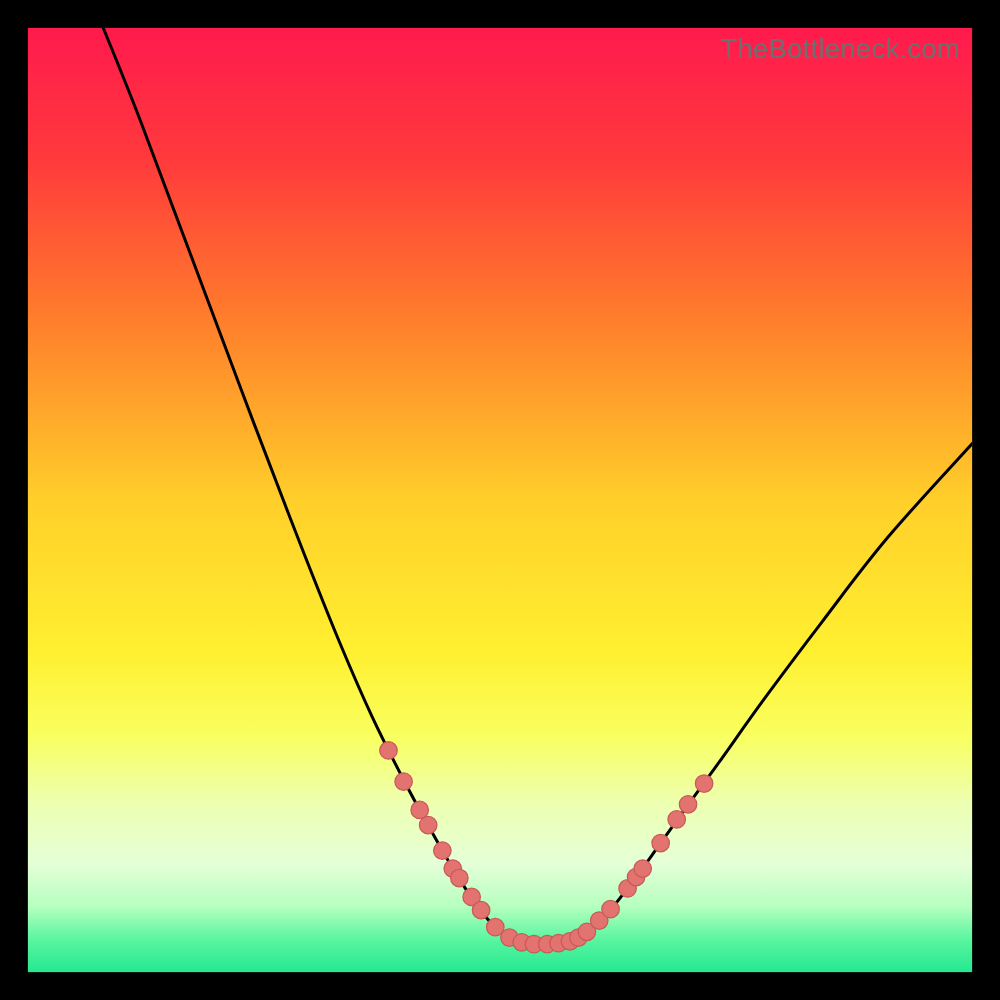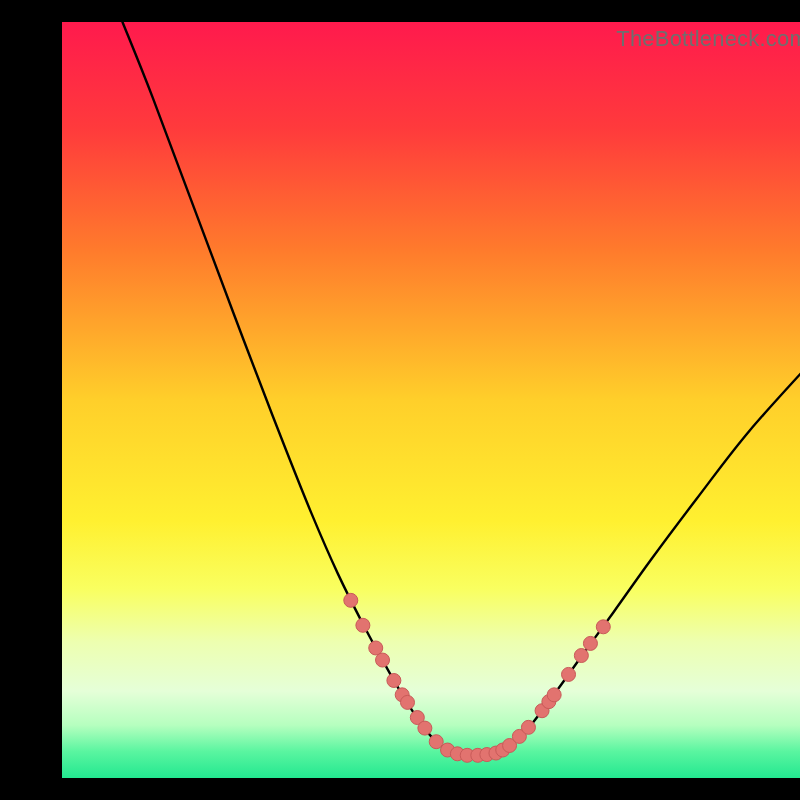--- a/index.html
+++ b/index.html
@@ -11,21 +11,20 @@
     background: #000;
     font-family: Arial, Helvetica, sans-serif;
   }
   .frame {
     position: absolute;
     left: 0;
     top: 0;
     width: 664px;
     height: 800px;
     background: #000;
-    margin-left: 40px;
   }
   .plot {
     position: absolute;
     left: 22px;
     top: 22px;
     width: 756px;
     height: 756px;
     overflow: hidden;
   }
   .watermark {

